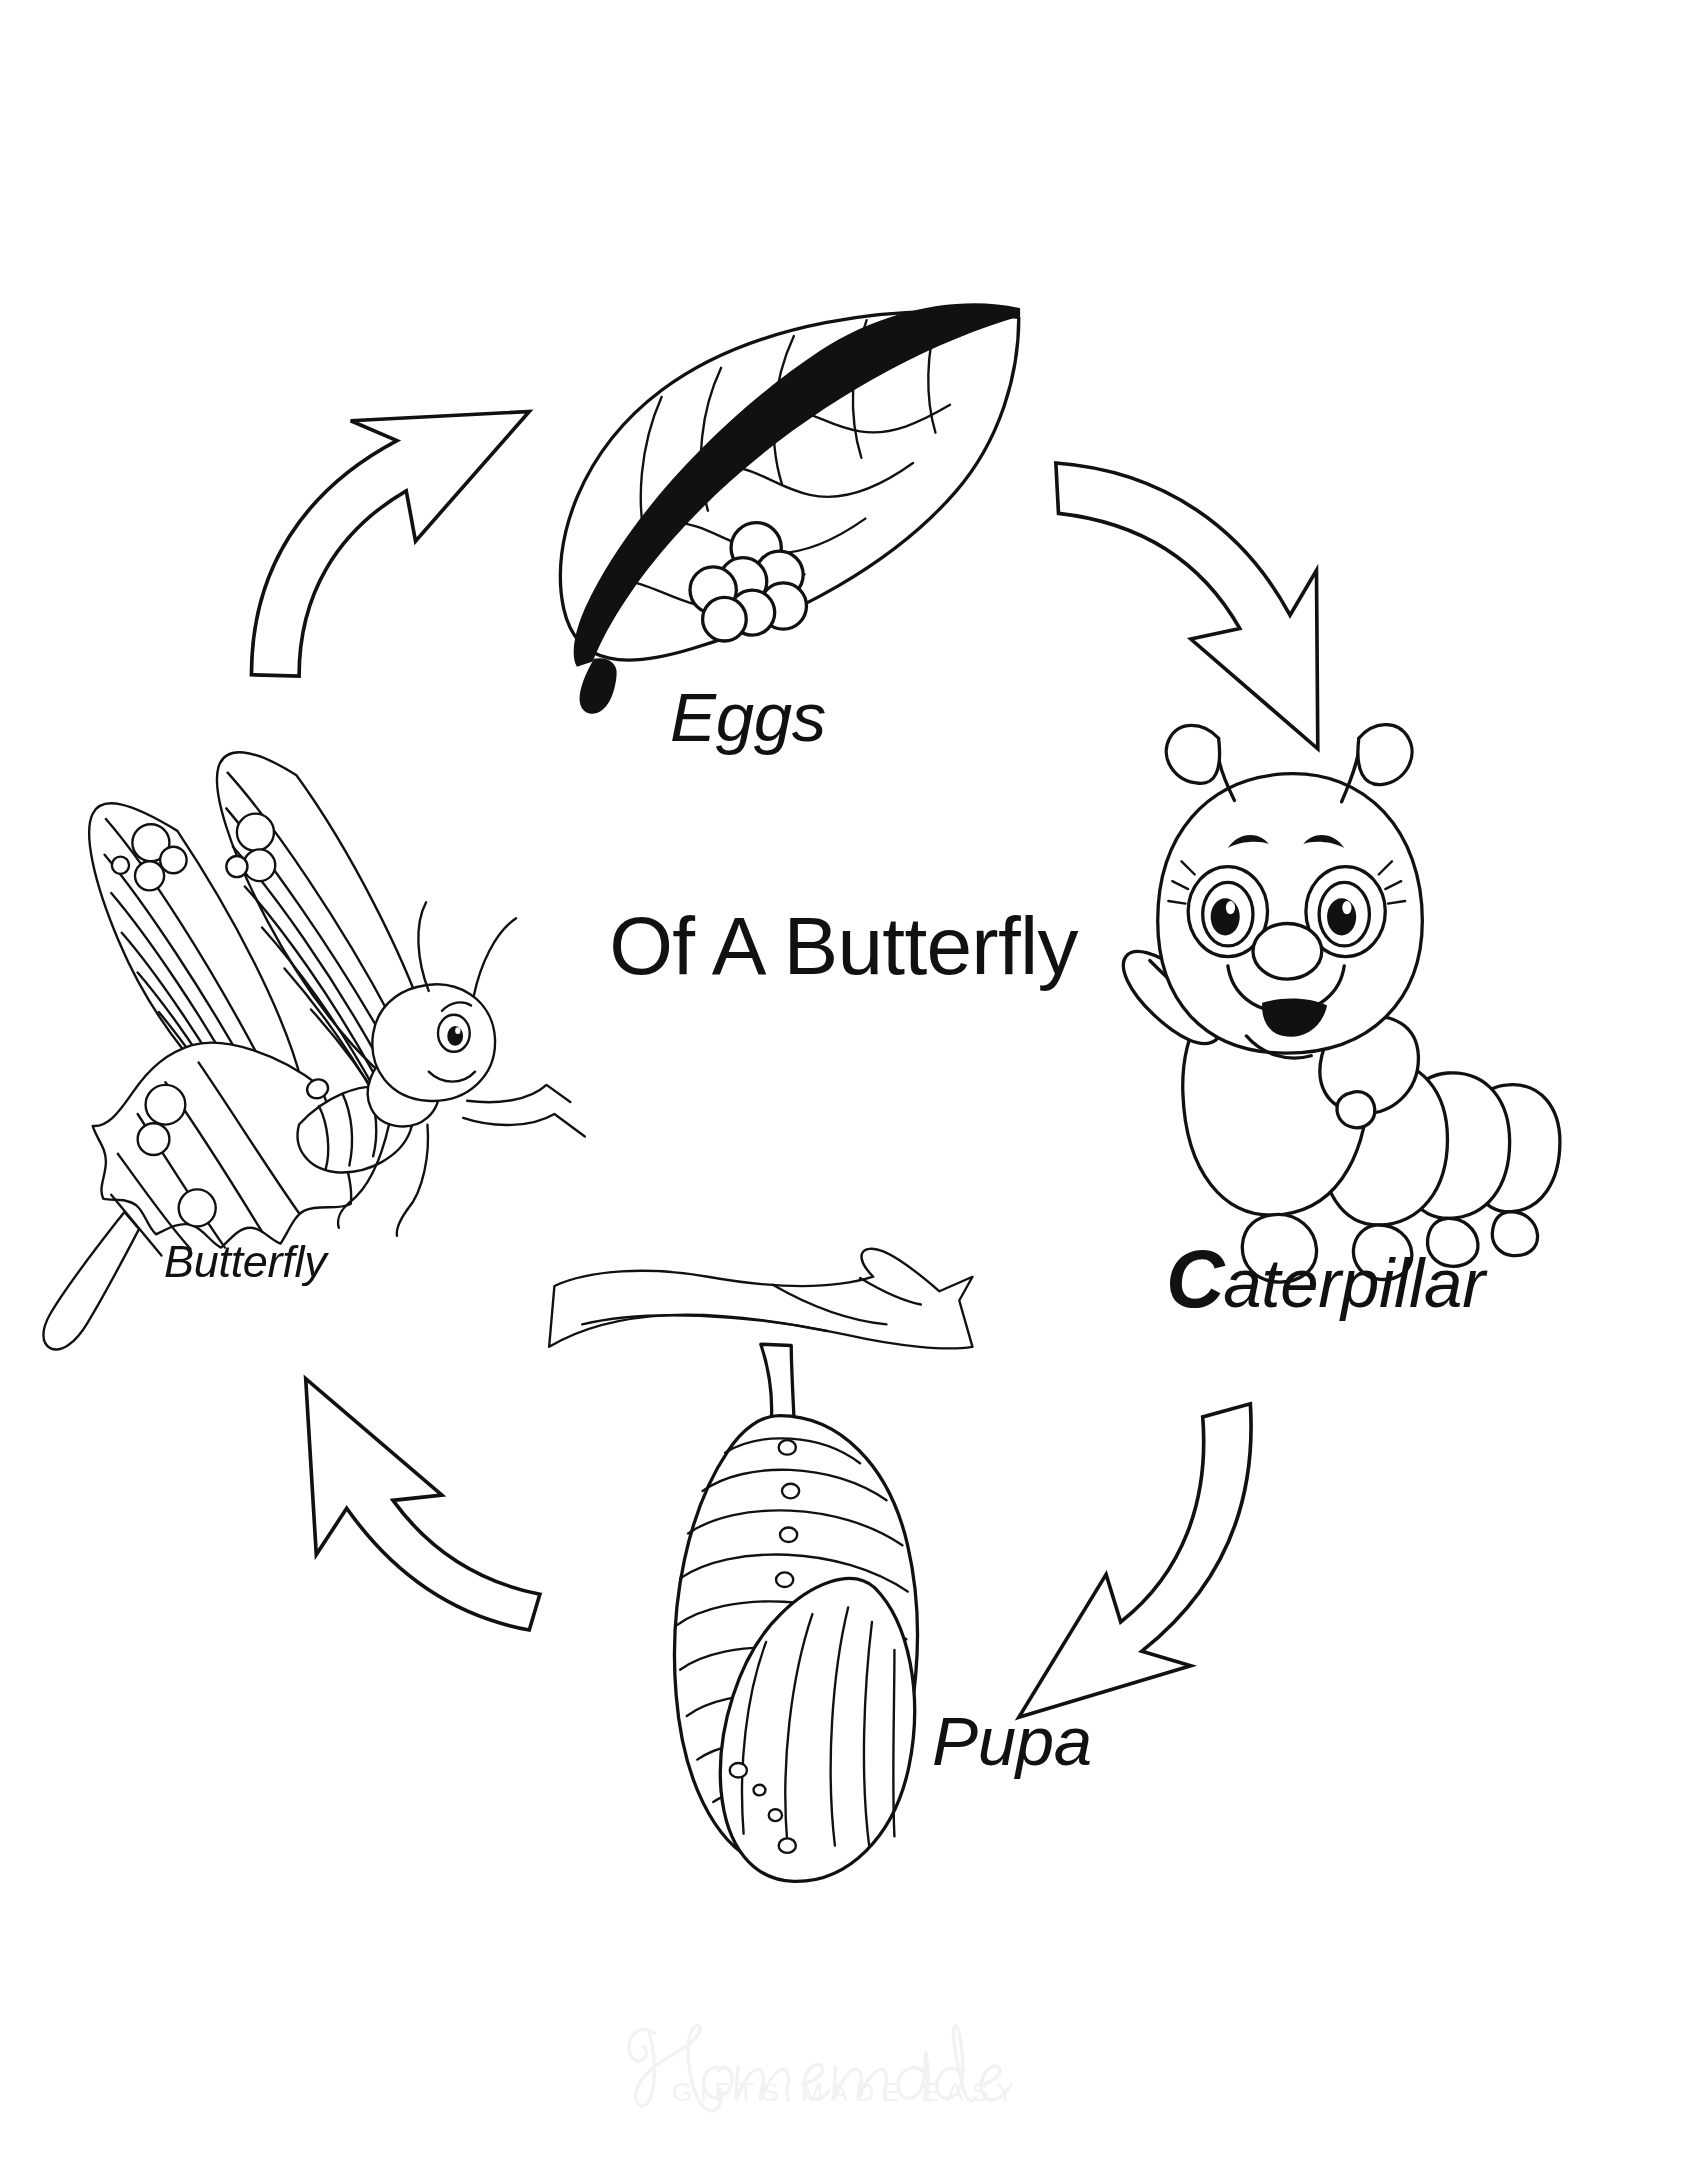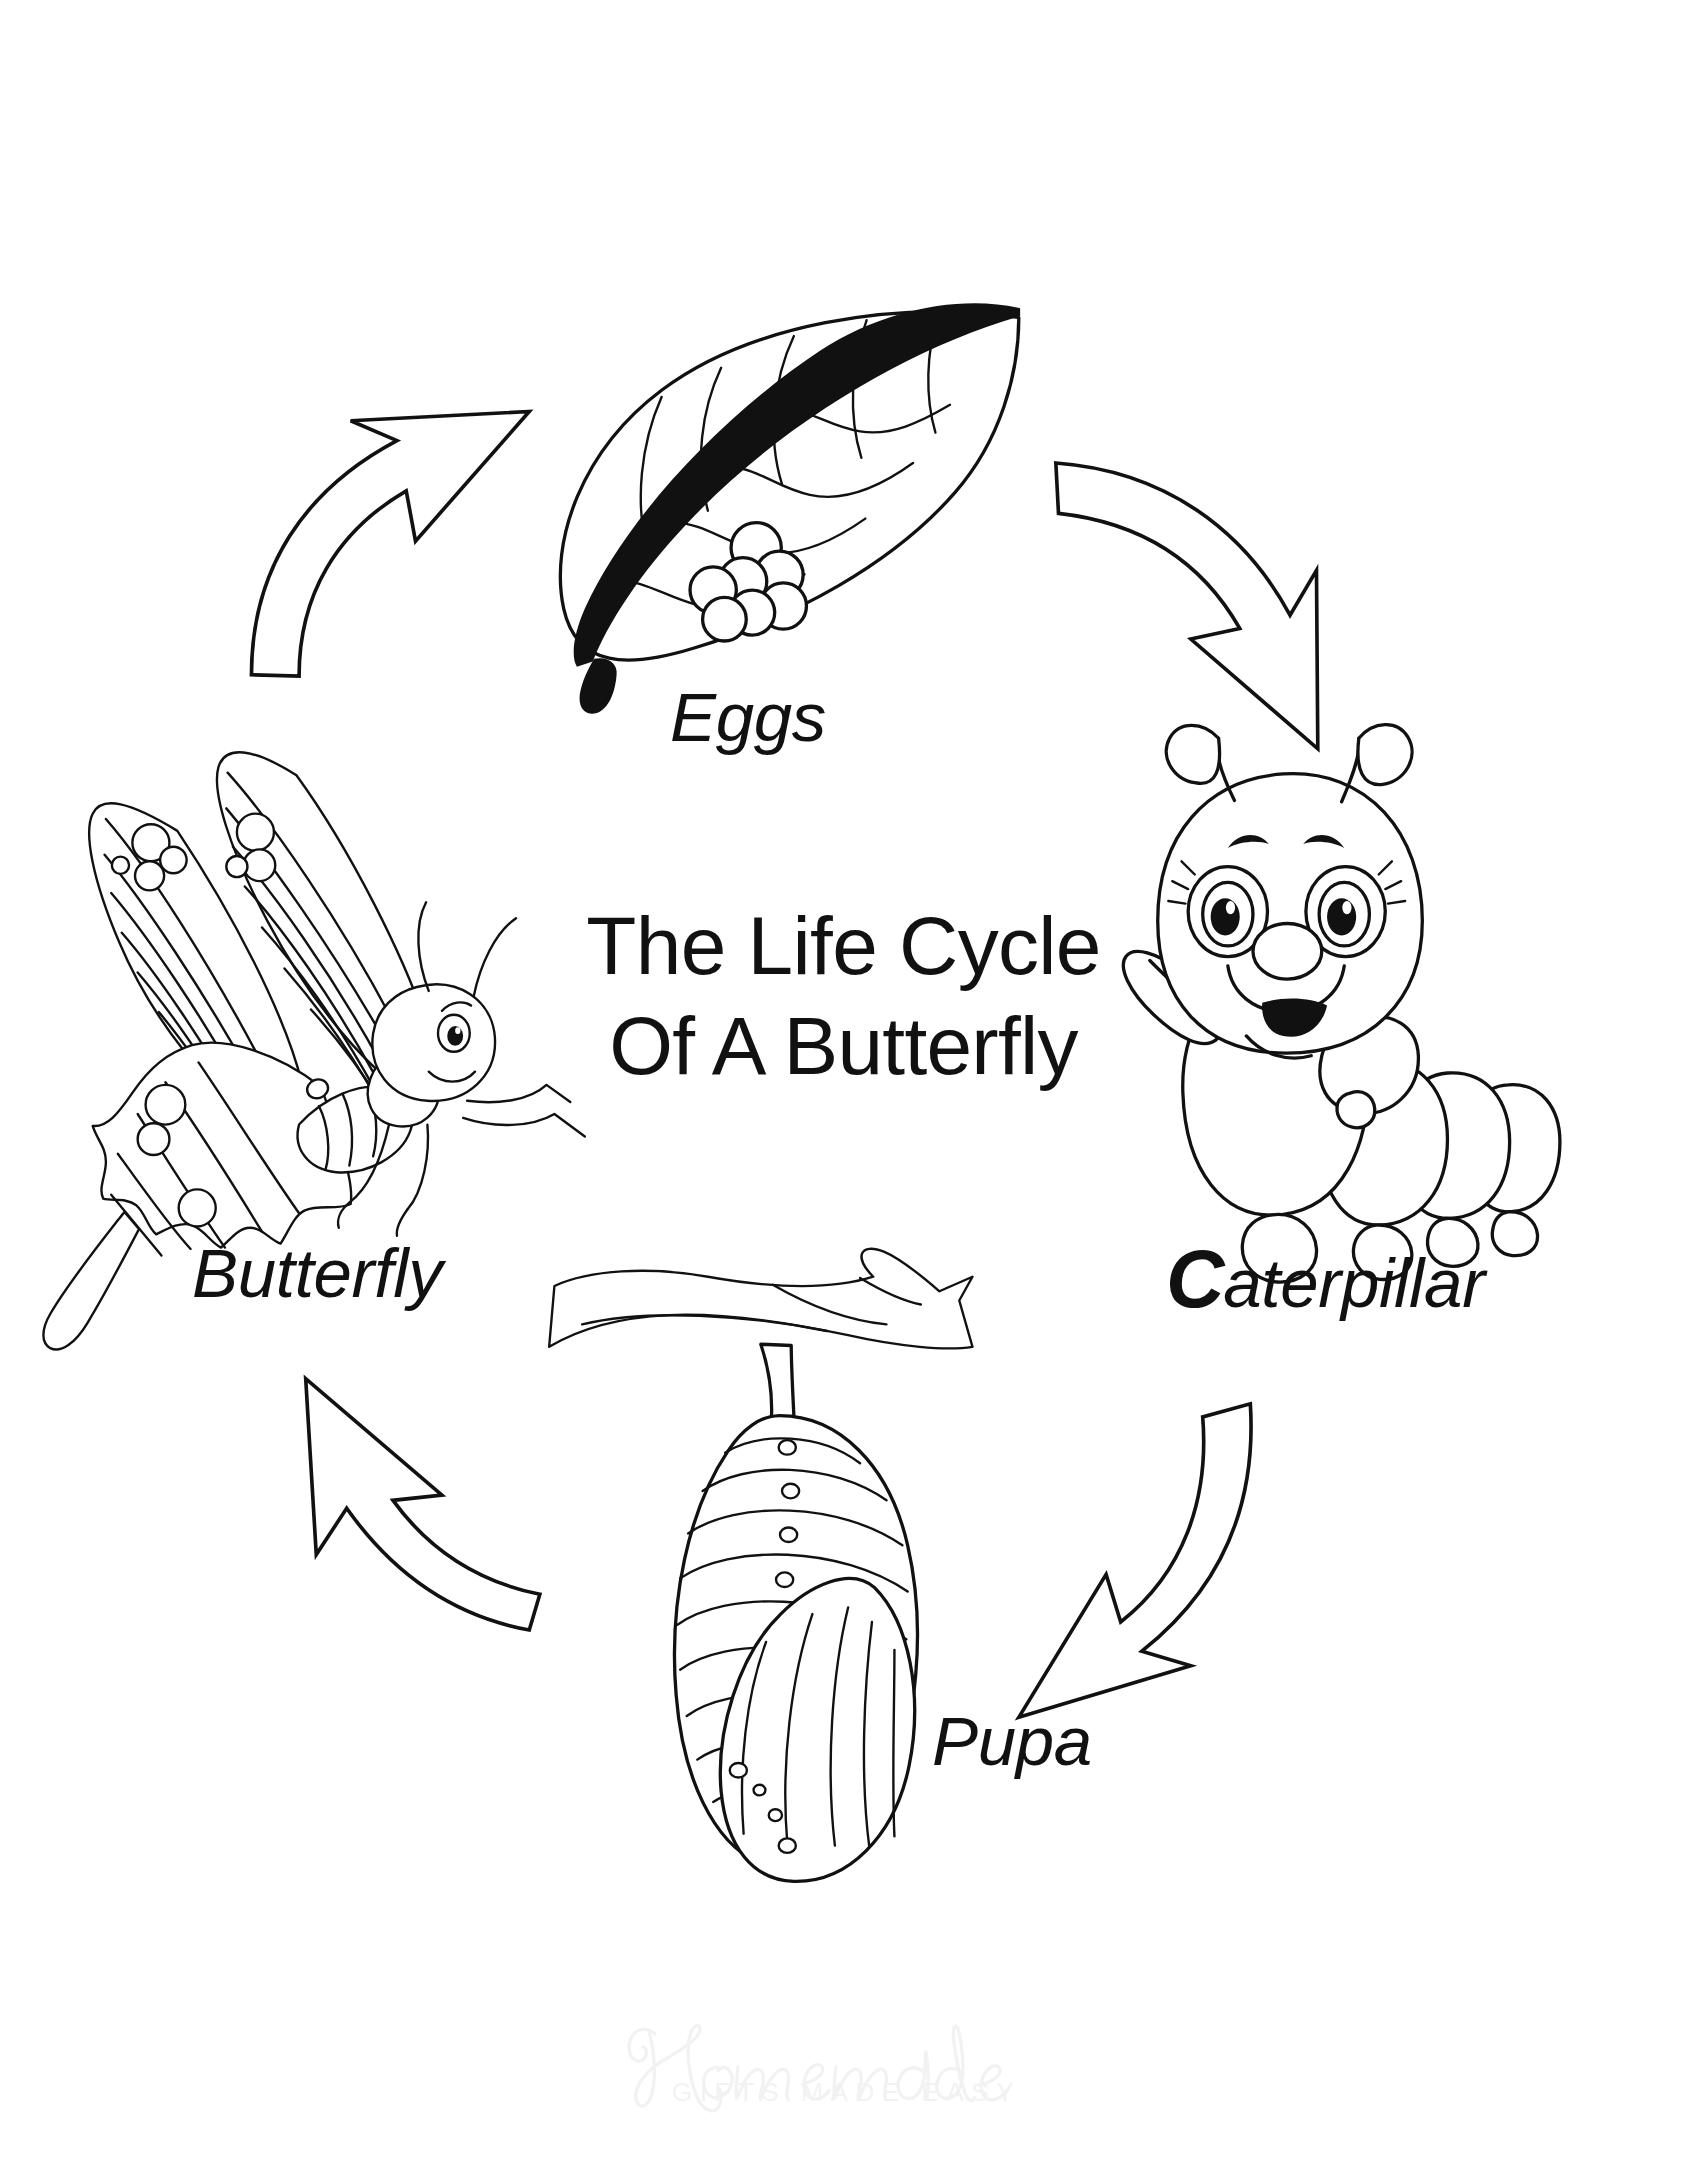--- a/index.html
+++ b/index.html
@@ -62,21 +62,21 @@
     font-size: 82px;
     font-weight: 400;
     color: #111111;
     line-height: 1.22;
     letter-spacing: -0.7px;
     white-space: nowrap;
   }
 
   #label-eggs       { left: 670px; top: 683px; font-size: 69px; }
   #label-caterpillar{ left: 1166px; top: 1239px; font-size: 69px; }
-  #label-butterfly  { left: 164px;  top: 1239px; font-size: 69px; margin-left: 28px; }
+  #label-butterfly  { left: 164px;  top: 1239px; font-size: 45px; }
   #label-pupa       { left: 932px; top: 1707px; font-size: 69px; }
 
   #label-caterpillar .cap {
     font-size: 81px;
     font-weight: 600;
     letter-spacing: -1.3px;
   }
 
   
   #watermark {
@@ -476,21 +476,20 @@
         <path class="ln-t" d="M 646 1700 C 650 1744, 640 1800, 616 1828"></path>
         <path class="ln-t" d="M 588 1700 C 578 1744, 560 1794, 528 1818"></path>
         <path class="ln-t" d="M 616 1828 C 606 1842, 598 1856, 600 1868"></path>
         <path class="ln-t" d="M 528 1818 C 516 1828, 508 1842, 512 1856"></path>
       </g>
     </svg>
 
   </div>
 
   <div id="title-wrap">
-    <div class="tline">The Life Cycle</div>
     <div class="tline">Of A Butterfly</div>
   </div>
 
   <div class="lbl" id="label-eggs">Eggs</div>
 
   <div class="lbl" id="label-caterpillar"><span class="cap">C</span><span>aterpillar</span></div>
 
   <div class="lbl" id="label-butterfly">Butterfly</div>
 
   <div class="lbl" id="label-pupa">Pupa</div>

